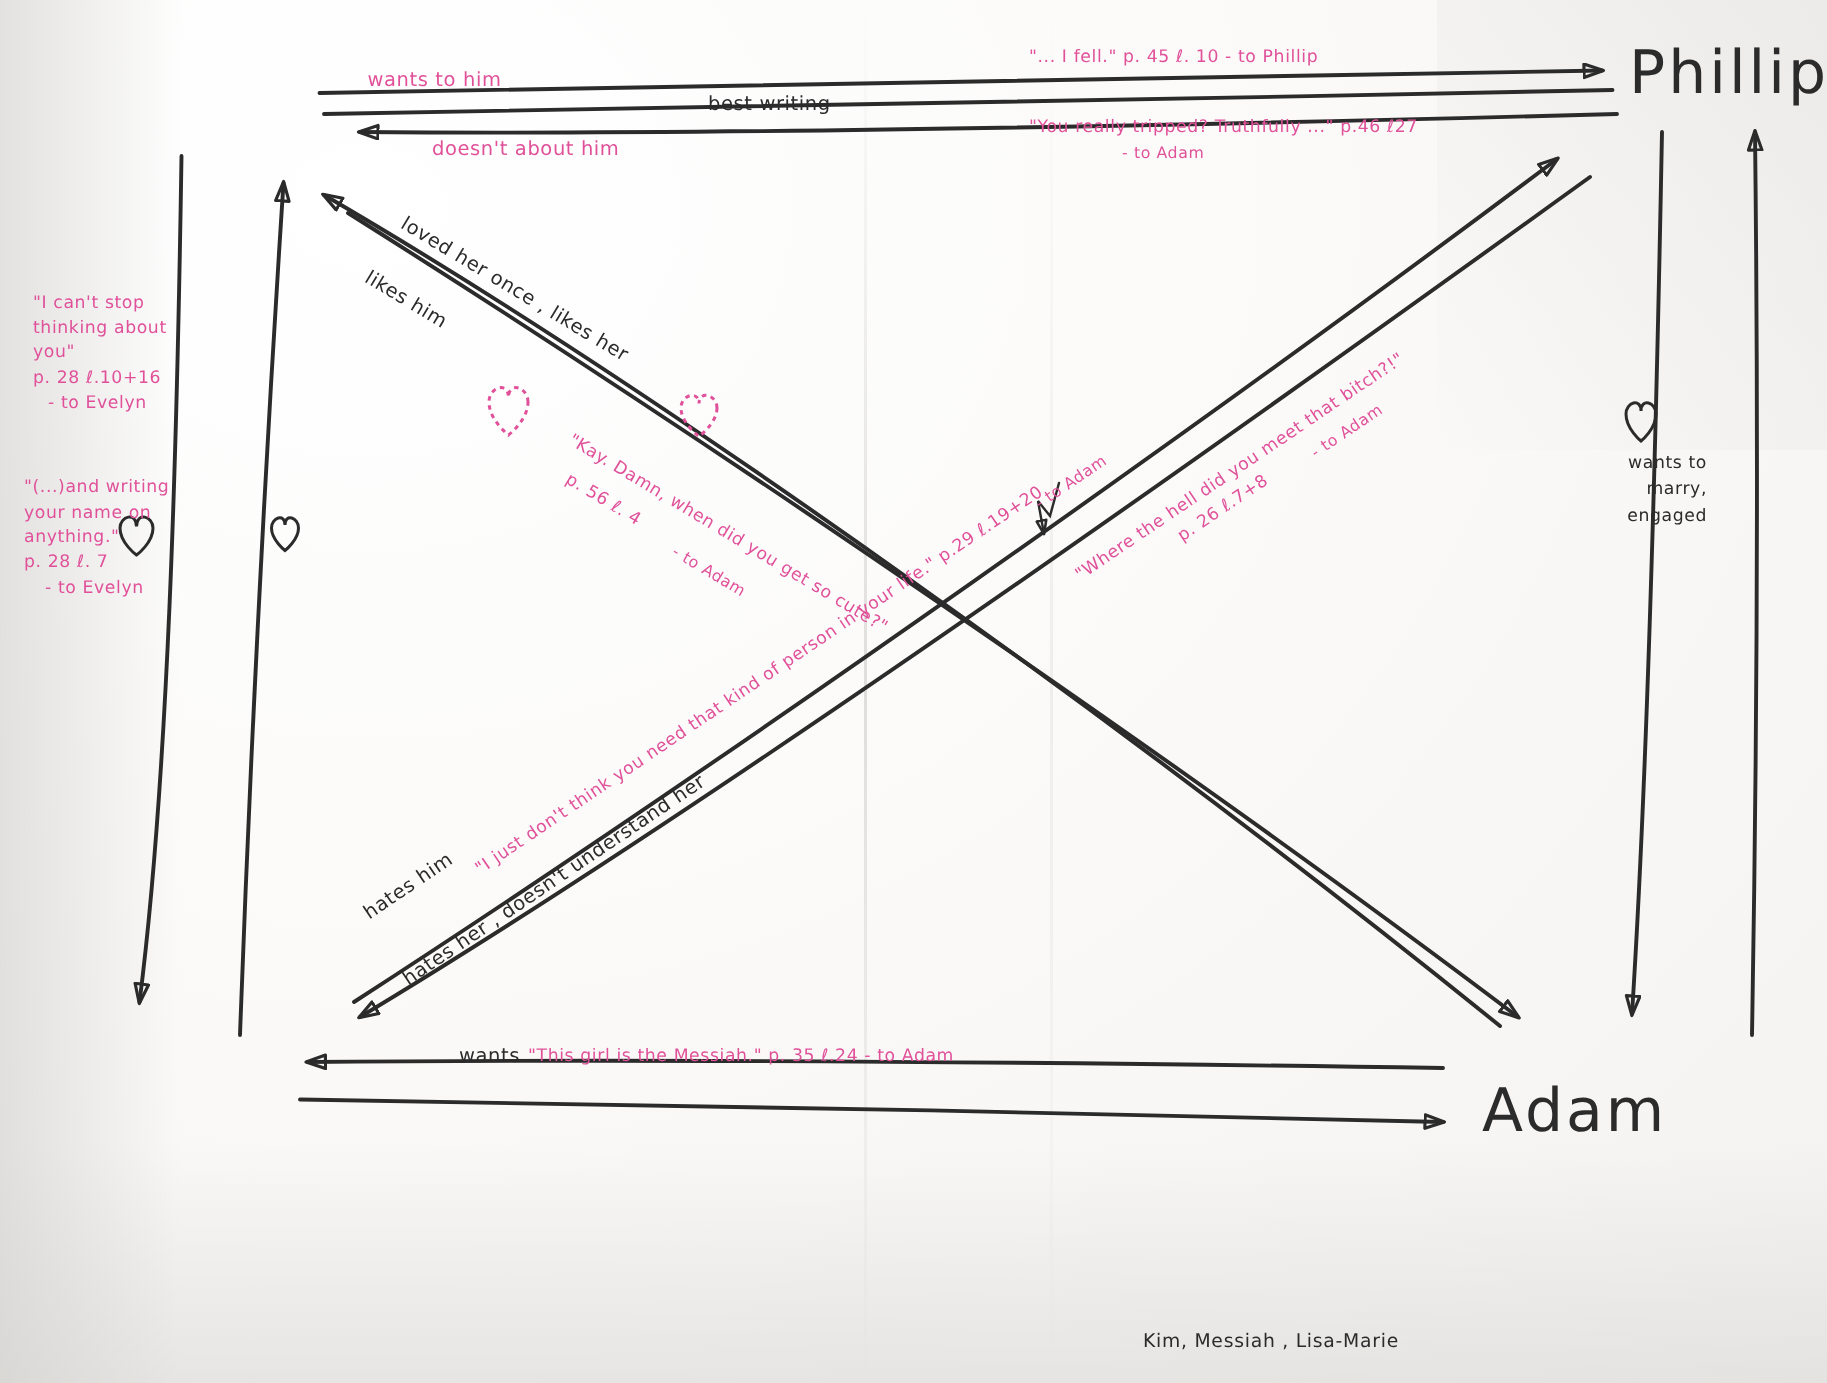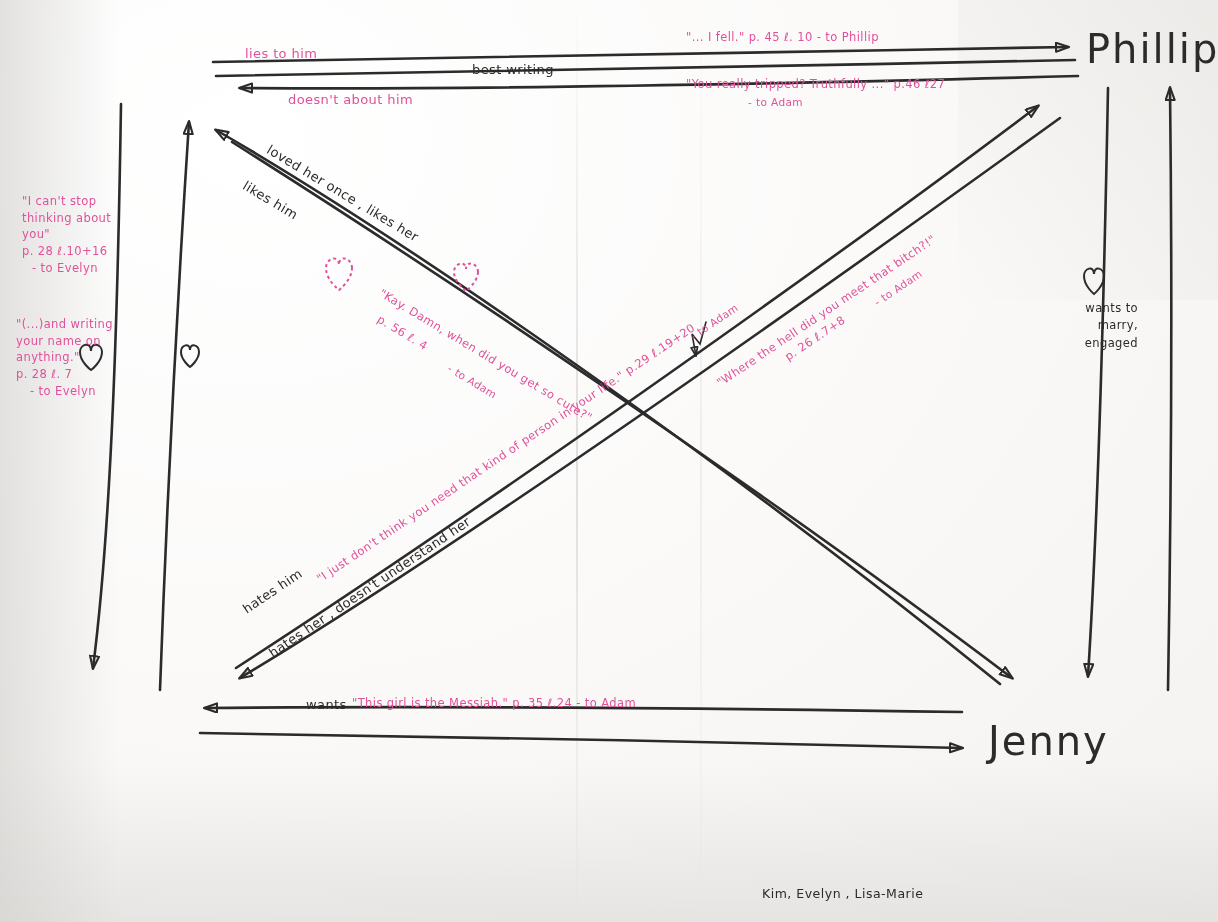--- a/index.html
+++ b/index.html
@@ -115,23 +115,23 @@
     <g fill="none" stroke-width="2">
       <path d="M102,352 C102,344 91,341 91,351 C91,341 80,344 80,352 C80,362 91,370 91,370 C91,370 102,362 102,352 Z" stroke="#2b2b2b"></path>
       <path d="M199,352 C199,345 190,342 190,350 C190,342 181,345 181,352 C181,360 190,367 190,367 C190,367 199,360 199,352 Z" stroke="#2b2b2b"></path>
       <path d="M1104,276 C1104,268 1094,265 1094,274 C1094,265 1084,268 1084,276 C1084,286 1094,294 1094,294 C1094,294 1104,286 1104,276 Z" stroke="#2b2b2b"></path>
       <path d="M352,268 C352,258 339,254 339,265 C339,254 326,258 326,268 C326,280 339,290 339,290 C339,290 352,280 352,268 Z" stroke="#e0519a" stroke-dasharray="3 3"></path>
       <path d="M478,272 C478,263 466,260 466,269 C466,260 454,263 454,272 C454,282 466,291 466,291 C466,291 478,282 478,272 Z" stroke="#e0519a" stroke-dasharray="3 3"></path>
     </g>
   </svg>
 
   <div class="node phillip">Phillip</div>
-  <div class="node jenny">Jenny</div>
+  <div class="node jenny">Adam</div>
 
-  <div class="lbl pink" style="left:245px;top:46px;">lies to him</div>
+  <div class="lbl pink" style="left:245px;top:46px;">wants to him</div>
   <div class="lbl blk" style="left:472px;top:62px;">best writing</div>
   <div class="lbl pink" style="left:288px;top:92px;">doesn't about him</div>
   <div class="lbl pink small" style="left:686px;top:30px;">"... I fell."   p. 45  ℓ. 10  - to Phillip</div>
   <div class="lbl pink small" style="left:686px;top:77px;">"You really tripped? Truthfully ..."   p.46  ℓ27</div>
   <div class="lbl pink tiny" style="left:748px;top:96px;">- to Adam</div>
 
   <div class="lbl pink small" style="left:22px;top:193px;width:120px;white-space:normal;line-height:1.65;">
     <span class="ml">"I can't stop thinking about you"</span>
     <span class="ml">p. 28  ℓ.10+16</span>
     <span class="ml" style="padding-left:10px;">- to Evelyn</span>
@@ -156,14 +156,14 @@
   <div class="lbl blk" style="left:266px;top:648px;transform:rotate(-34deg);transform-origin:0 0;">hates her , doesn't understand her</div>
   <div class="lbl pink small" style="left:714px;top:378px;transform:rotate(-34deg);transform-origin:0 0;">"Where the hell did you meet that bitch?!"</div>
   <div class="lbl pink small" style="left:782px;top:352px;transform:rotate(-34deg);transform-origin:0 0;">p. 26  ℓ.7+8</div>
   <div class="lbl pink tiny" style="left:872px;top:298px;transform:rotate(-34deg);transform-origin:0 0;">- to Adam</div>
 
   <div class="lbl blk" style="left:306px;top:697px;">wants</div>
   <div class="lbl pink small" style="left:352px;top:696px;">"This girl is the Messiah."   p. 35 ℓ.24    - to Adam</div>
 
   <div class="lbl blk small" style="left:1082px;top:300px;width:56px;white-space:normal;line-height:1.5;text-align:right;">wants to marry, engaged</div>
 
-  <div class="sig">Kim, Evelyn , Lisa-Marie</div>
+  <div class="sig">Kim, Messiah , Lisa-Marie</div>
 </div>
 
 </body></html>

